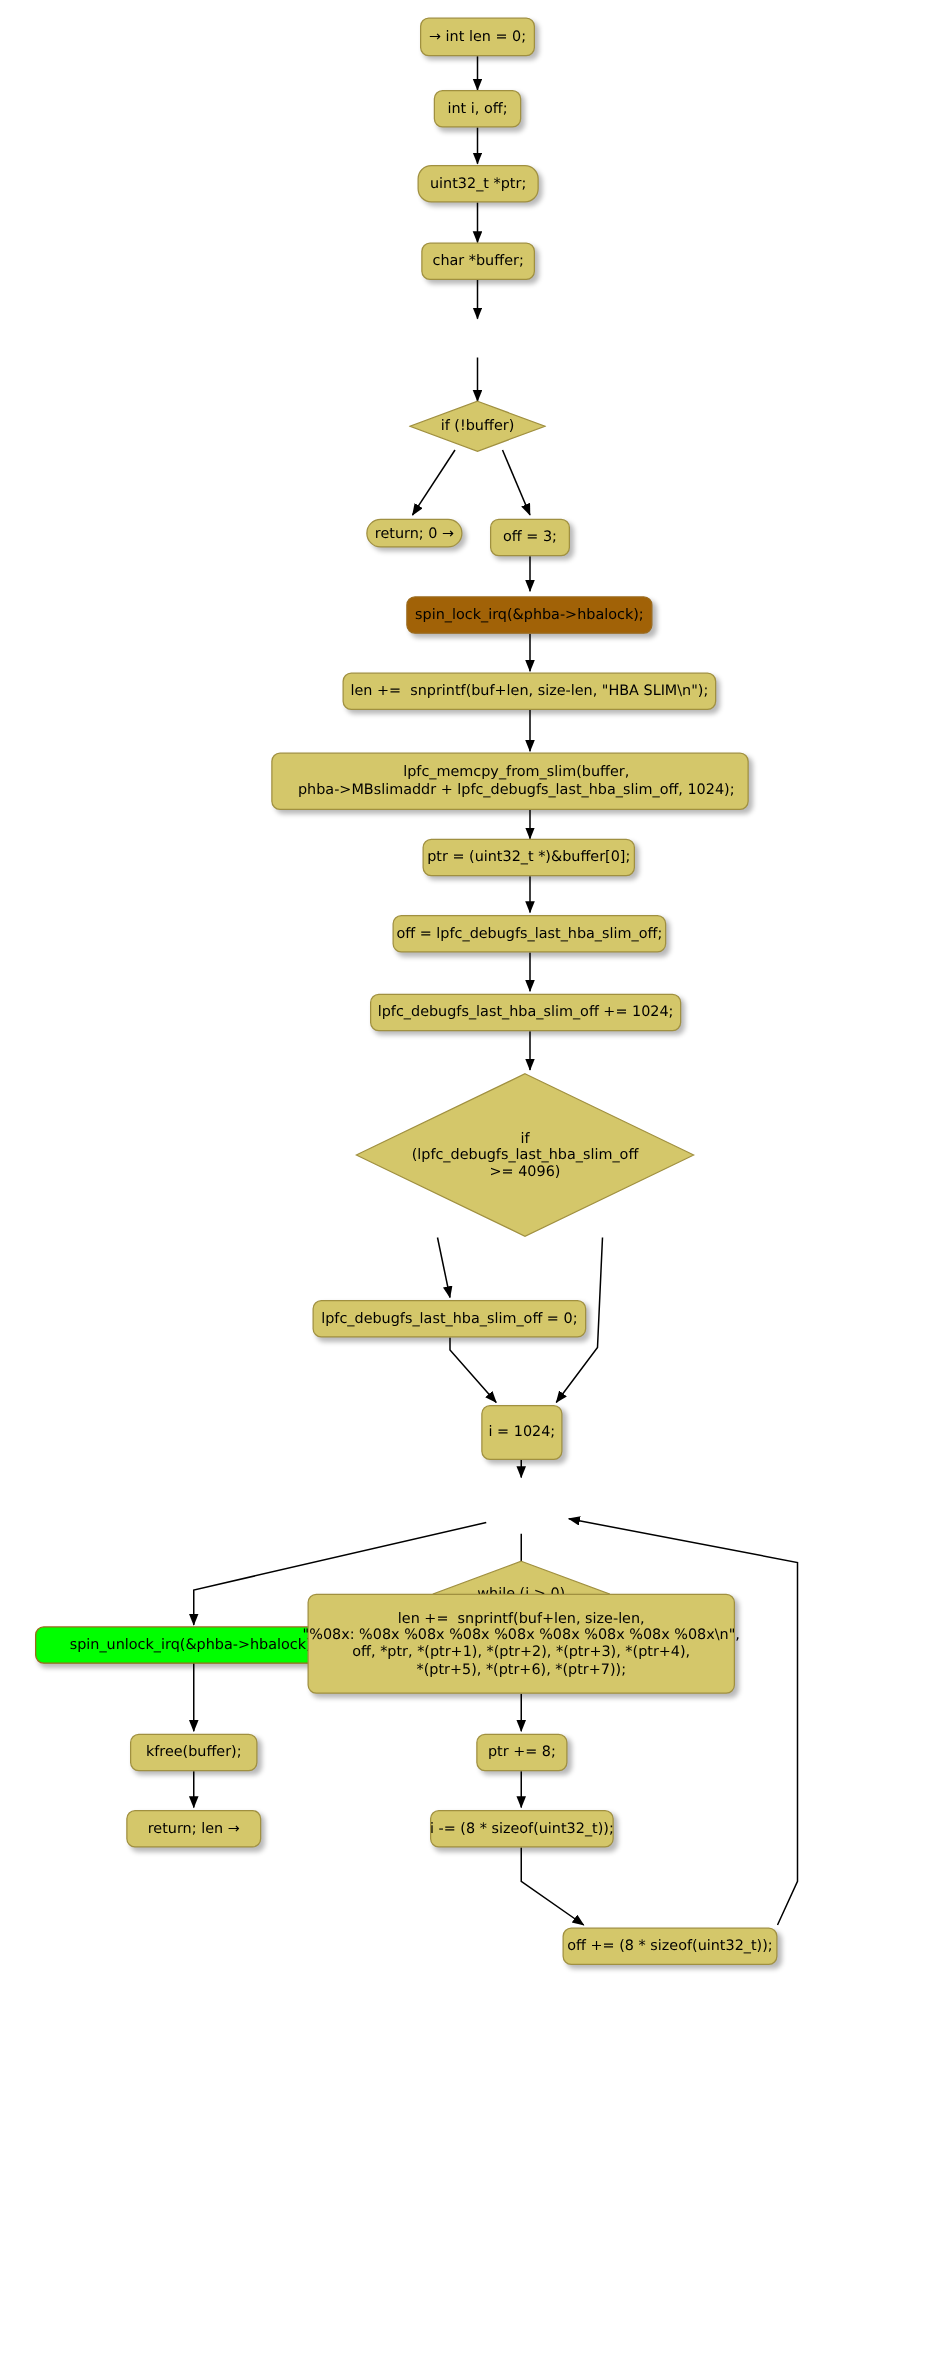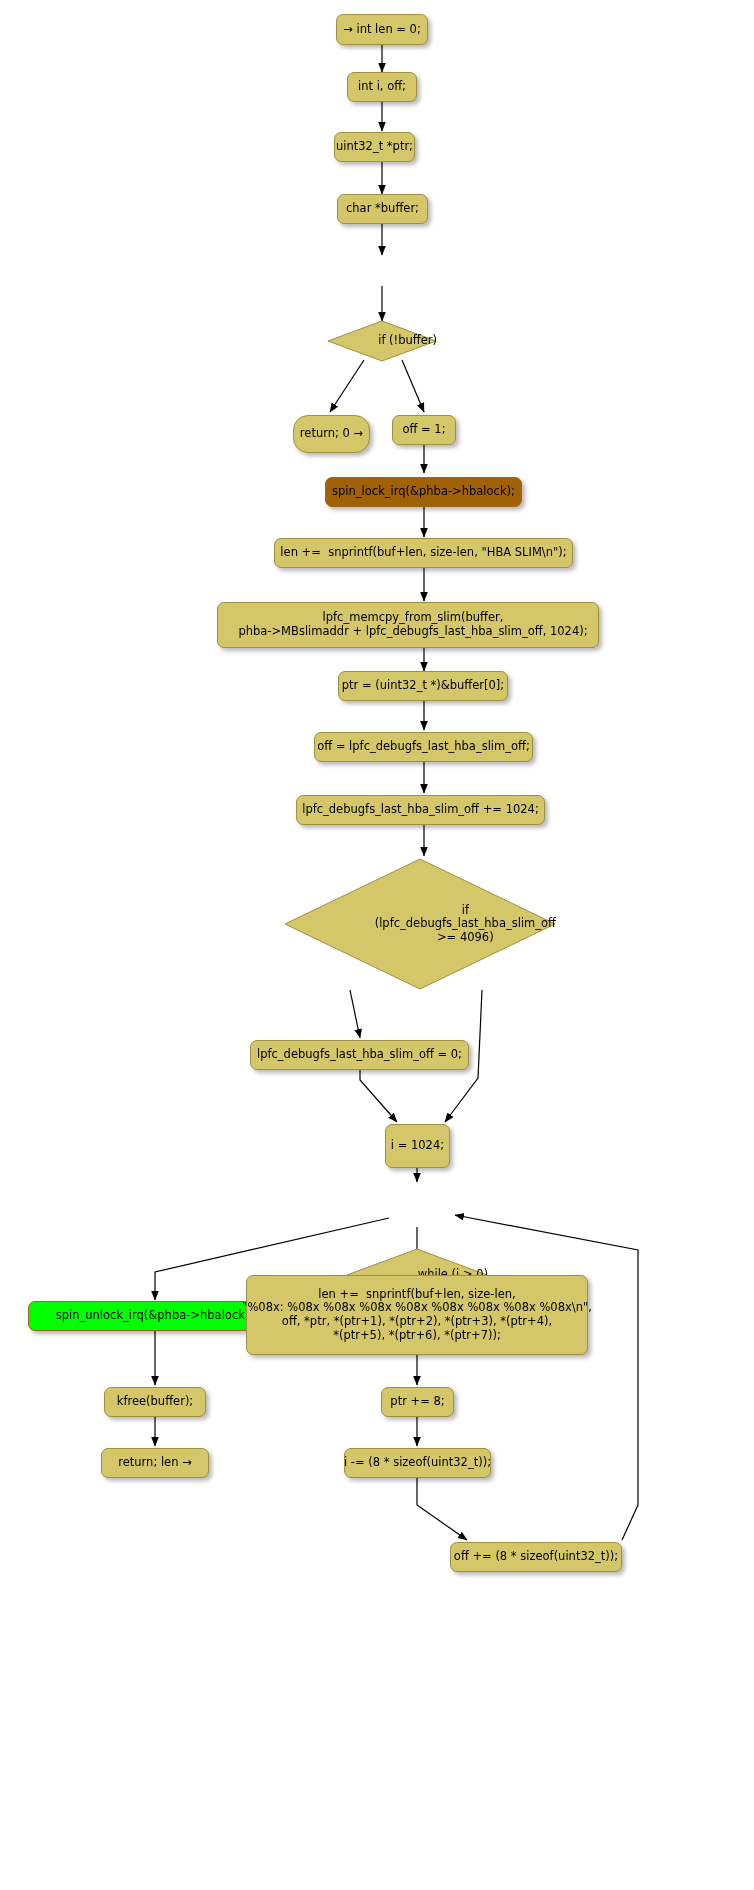--- a/index.html
+++ b/index.html
@@ -51,21 +51,20 @@
   }
   .node.rect.green {
     background: #00FF00;
     border: 1px solid #9B6A1C;
   }
   .node.diamond {
     background: transparent;
     border: none;
     box-shadow: none;
     font-size: 11.5px;
-    justify-content: flex-end;
   }
   .diamond-shape {
     position: absolute;
     left: 0; top: 0;
     width: 100%; height: 100%;
     z-index: -1;
   }
   .diamond-label {
     position: relative;
     z-index: 1;
@@ -139,42 +138,42 @@
   </svg>
 
   <div class="node rect" style="left:324px; top:14px; width:92px; height:31px;">
     <span>→ int len = 0;</span>
   </div>
 
   <div class="node rect" style="left:335px; top:72px; width:70px; height:30px;">
     <span>int i, off;</span>
   </div>
 
-  <div class="node rect" style="left:322px; top:132px; width:81px; height:30px;">
+  <div class="node rect" style="left:322px; top:132px; width:97px; height:30px;border-radius:11px;">
     <span>uint32_t *ptr;</span>
   </div>
 
   <div class="node rect" style="left:325px; top:194px; width:91px; height:30px;">
     <span>char *buffer;</span>
   </div>
 
 
   <div class="node diamond" style="left:315px; top:320px; width:110px; height:42px;">
     <svg class="diamond-shape" viewBox="0 0 110 42" preserveAspectRatio="none">
       <polygon points="55,1 109,21 55,41 1,21" fill="#D4C76A" stroke="#A09040" stroke-width="1"></polygon>
     </svg>
     <span class="diamond-label">if (!buffer)</span>
   </div>
 
-  <div class="node rect" style="left:281px; top:415px; width:77px; height:38px;border-radius:15px;">
+  <div class="node rect" style="left:281px; top:415px; width:77px; height:23px;border-radius:15px;">
     <span>return; 0 →</span>
   </div>
 
   <div class="node rect" style="left:380px; top:415px; width:64px; height:30px;">
-    <span>off = 1;</span>
+    <span>off = 3;</span>
   </div>
 
   <div class="node rect red" style="left:313px; top:477px; width:197px; height:30px;">
     <span>spin_lock_irq(&amp;phba-&gt;hbalock);</span>
   </div>
 
   <div class="node rect" style="left:262px; top:538px; width:299px; height:30px;">
     <span>len +=  snprintf(buf+len, size-len, "HBA SLIM\n");</span>
   </div>
 

